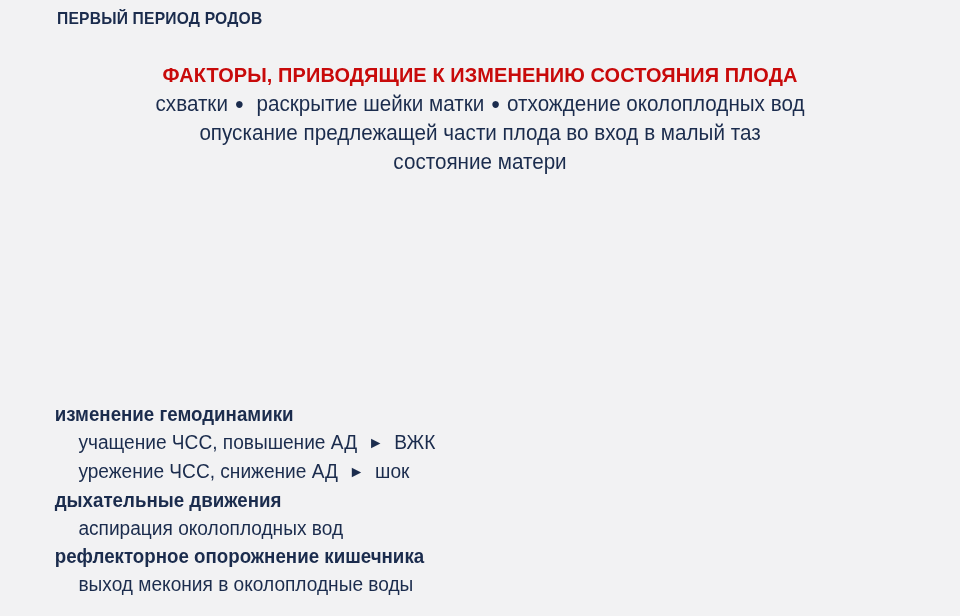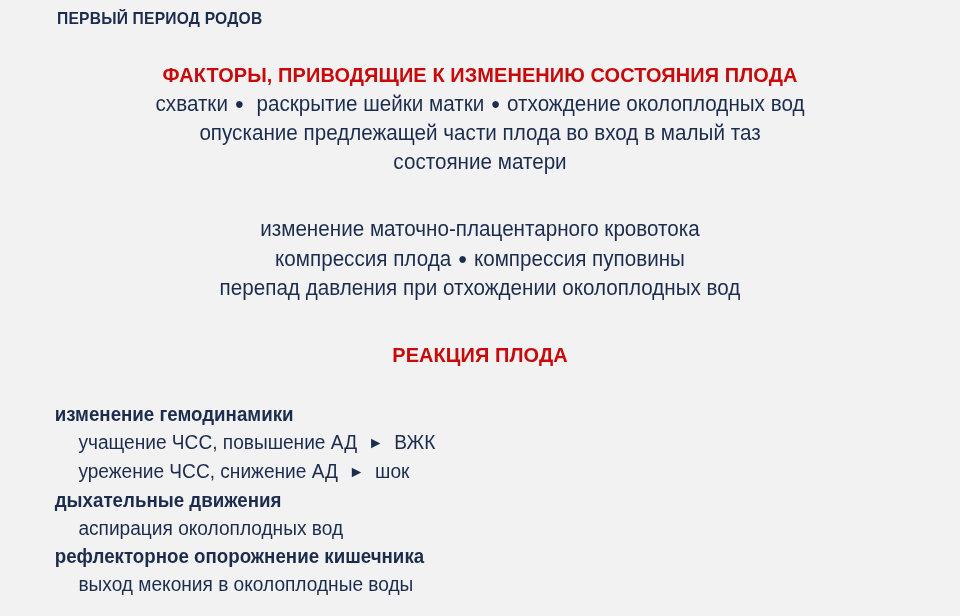--- a/index.html
+++ b/index.html
@@ -117,31 +117,21 @@
 
   <div class="block-centered" id="factors-block">
     <div class="red-heading">ФАКТОРЫ, ПРИВОДЯЩИЕ К ИЗМЕНЕНИЮ СОСТОЯНИЯ  ПЛОДА</div>
     <div class="body-line">
       <span>схватки</span><span class="sp"></span><span class="bullet-dot">●</span><span class="sp"></span><span class="sp"></span><span>раскрытие шейки матки</span><span class="sp"></span><span class="bullet-dot">●</span><span class="sp"></span><span>отхождение околоплодных вод</span>
     </div>
     <div class="body-line">опускание предлежащей части плода во вход в малый таз</div>
     <div class="body-line">состояние матери</div>
   </div>
 
-  <div class="block-centered" id="hemo-block">
-    <div class="body-line">изменение маточно-плацентарного кровотока</div>
-    <div class="body-line">
-      <span>компрессия плода</span><span class="sp"></span><span class="bullet-dot">●</span><span class="sp"></span><span>компрессия пуповины</span>
-    </div>
-    <div class="body-line">перепад давления при отхождении околоплодных вод</div>
-  </div>
 
-  <div class="block-centered" id="reaction-block">
-    <div class="red-heading">РЕАКЦИЯ ПЛОДА</div>
-  </div>
 
   <div class="list-block">
 
     <div class="list-head">изменение гемодинамики</div>
     <div class="list-sub">
       <span>учащение ЧСС, повышение АД</span><span class="sp"></span><span class="arrow-glyph">►</span><span class="sp"></span><span>ВЖК</span>
     </div>
     <div class="list-sub">
       <span>урежение ЧСС, снижение АД</span><span class="sp"></span><span class="arrow-glyph">►</span><span class="sp"></span><span>шок</span>
     </div>

